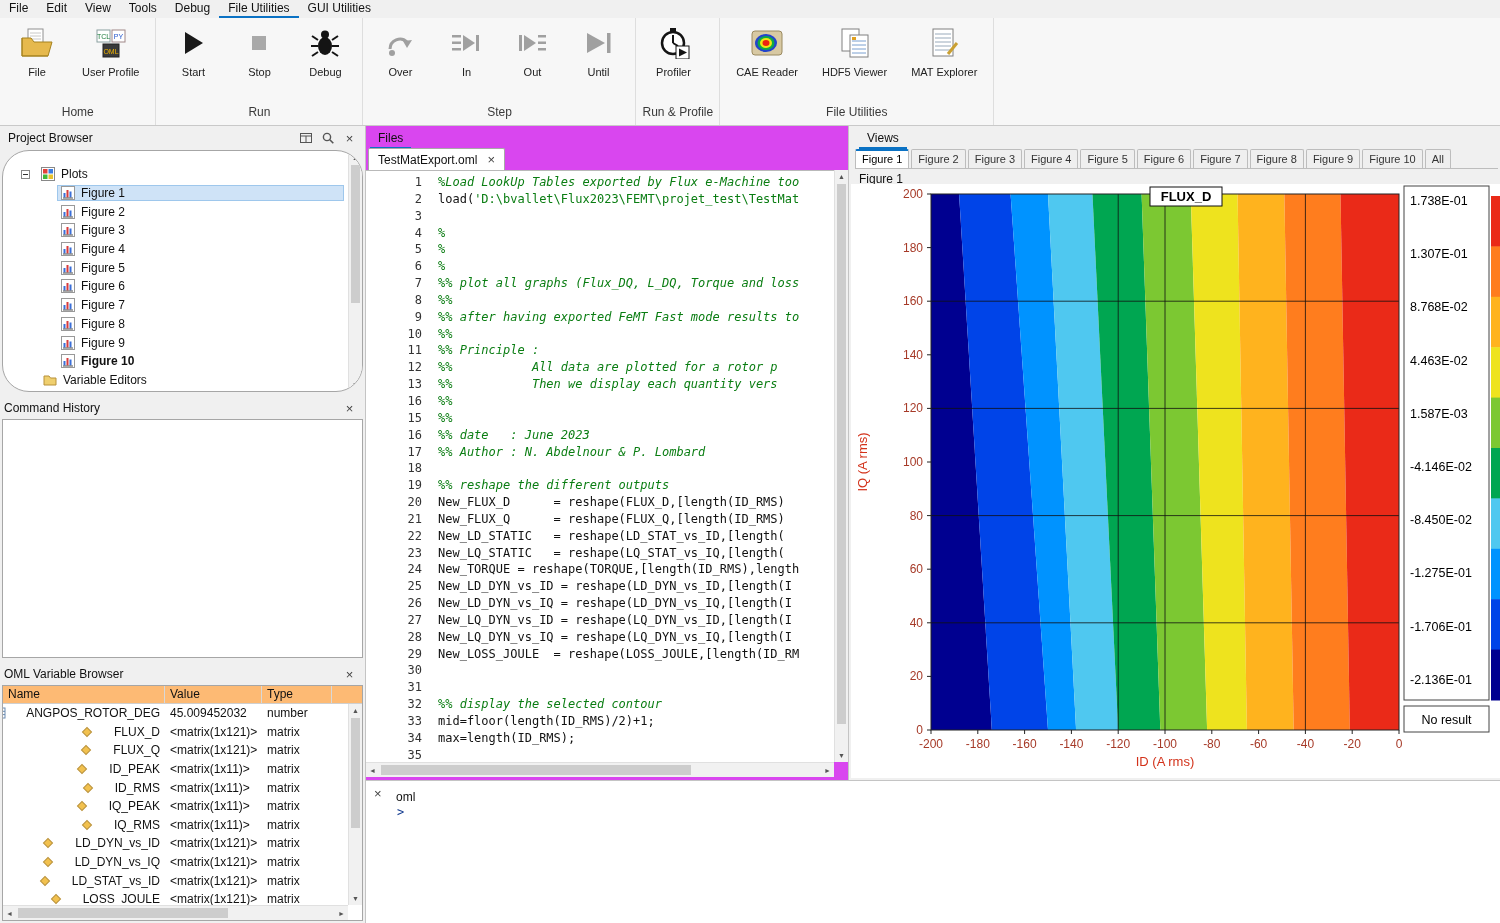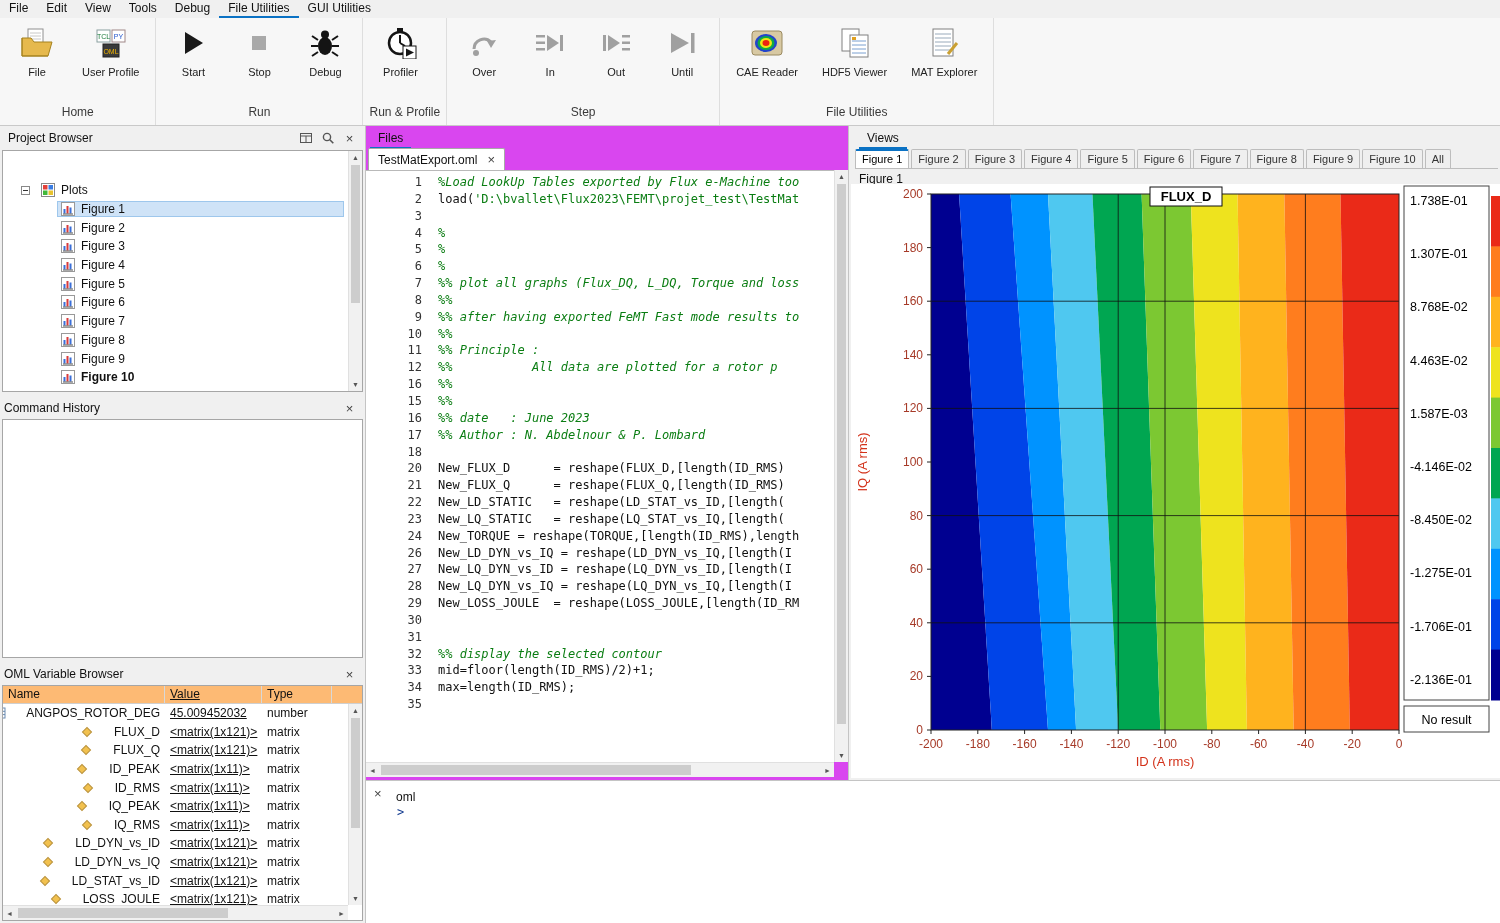--- a/index.html
+++ b/index.html
@@ -23,38 +23,38 @@
   
   .left{position:absolute;left:0;top:126px;width:366px;bottom:0;background:#f0f0f0;border-right:1px solid #c4c4c4;}
   .phead{position:absolute;display:flex;align-items:center;height:20px;}
   .ptitle{padding-left:8px;color:#111;}
   .spacer{flex:1;}
   .hicon{width:17px;height:16px;margin-right:5px;display:flex;align-items:center;justify-content:center;}
   .close-x{font-size:13px;color:#444;line-height:1;}
   .wbox{position:absolute;background:#fff;border:1px solid #a6a6a6;overflow:hidden;}
 
   
-  .pb-tree{padding-top:30px;}
+  .pb-tree{padding-top:14px;border-radius:27px;}
   .trow{height:18.7px;display:flex;align-items:center;font-size:12px;}
   .expander{width:9px;height:9px;margin-right:7px;flex:none;}
   .expander svg{display:block;}
   .trowbox{display:flex;align-items:center;gap:6px;padding:1px 4px;flex:1;margin-right:18px;}
   .trowbox.sel{background:#cfe3f7;border:1px solid #9ec7ec;padding:0 3px;}
   .ticon{width:14px;height:14px;flex:none;}
   .ticon svg,.vicon svg{display:block;}
   .bold{font-weight:bold;}
 
   
   .cmd-header{height:18px;background:#fbfbfb;border-bottom:1px solid #d6d6d6;padding:1px 5px;color:#333;font-size:12px;}
 
   
   .vb-head-row{display:flex;height:18px;background:#fdba74;border-bottom:1px solid #cfcfcf;}
   .th{font-size:12px;padding:1px 5px;border-right:1px solid #d8d8d8;overflow:hidden;}
   .col0{width:162px;flex:none;}
-  .col1{width:97px;flex:none;text-decoration:underline;}
+  .col1{width:97px;flex:none;}
   .col2{width:70px;flex:none;}
   .vrow{display:flex;height:18.6px;align-items:center;}
   .td{padding:0 5px;font-size:12px;white-space:nowrap;overflow:hidden;}
   .td.col0{display:flex;align-items:center;gap:20px;justify-content:flex-end;}
   .vicon{width:14px;height:14px;flex:none;}
 
   
   .center{position:absolute;left:366px;top:126px;width:482px;height:654px;background:#d946ef;}
   .dock-tab{position:absolute;display:inline-block;padding:2px 8px 2px;font-size:12px;border-bottom:2px solid #0b72c4;color:#111;white-space:nowrap;}
   .file-tab{position:absolute;display:flex;align-items:center;gap:10px;padding:3px 9px;background:#fff;border:1px solid #a8a8a8;border-bottom:none;font-size:12px;border-radius:2px 2px 0 0;}
@@ -167,38 +167,20 @@
                 </g>
               </svg>
             </span>
             <div class="rbtn-label">Debug</div>
           </div>
         </div>
         <div class="rlabel">Run</div>
       </div>
       <div class="rgroup">
         <div class="rbuttons">
-          <div class="rbtn">
-            <span class="ricon">
-              <svg viewBox="0 0 32 32" width="34" height="32">
-                <rect x="13" y="1" width="6" height="4" fill="#141414"></rect>
-                <circle cx="16" cy="16" r="11" fill="#fff" stroke="#141414" stroke-width="2.5"></circle>
-                <line x1="16" y1="16" x2="16" y2="8" stroke="#141414" stroke-width="2"></line>
-                <line x1="16" y1="16" x2="21" y2="19" stroke="#141414" stroke-width="2"></line>
-                <rect x="19" y="19" width="13" height="13" fill="#fff" stroke="#141414"></rect>
-                <path d="M22 21.5 L30 25.5 L22 29.5 Z" fill="#141414"></path>
-              </svg>
-            </span>
-            <div class="rbtn-label">Profiler</div>
-          </div>
-        </div>
-        <div class="rlabel">Run &amp; Profile</div>
-      </div>
-      <div class="rgroup">
-        <div class="rbuttons">
           <div class="rbtn disabled">
             <span class="ricon">
               <svg viewBox="0 0 32 32" width="34" height="32">
                 <path d="M6 22 A10 10 0 0 1 23 15" fill="none" stroke="#a0a0a0" stroke-width="3"></path>
                 <path d="M19 14 l9 -1 -5 8 z" fill="#a0a0a0"></path>
                 <circle cx="8" cy="26" r="3" fill="#a0a0a0"></circle>
               </svg>
             </span>
             <div class="rbtn-label">Over</div>
           </div>
@@ -236,20 +218,38 @@
                 <g fill="#a0a0a0">
                   <path d="M5 6 L23 16 L5 26 Z"></path>
                   <rect x="25" y="6" width="3.5" height="20"></rect>
                 </g>
               </svg>
             </span>
             <div class="rbtn-label">Until</div>
           </div>
         </div>
         <div class="rlabel">Step</div>
+      </div>
+      <div class="rgroup">
+        <div class="rbuttons">
+          <div class="rbtn">
+            <span class="ricon">
+              <svg viewBox="0 0 32 32" width="34" height="32">
+                <rect x="13" y="1" width="6" height="4" fill="#141414"></rect>
+                <circle cx="16" cy="16" r="11" fill="#fff" stroke="#141414" stroke-width="2.5"></circle>
+                <line x1="16" y1="16" x2="16" y2="8" stroke="#141414" stroke-width="2"></line>
+                <line x1="16" y1="16" x2="21" y2="19" stroke="#141414" stroke-width="2"></line>
+                <rect x="19" y="19" width="13" height="13" fill="#fff" stroke="#141414"></rect>
+                <path d="M22 21.5 L30 25.5 L22 29.5 Z" fill="#141414"></path>
+              </svg>
+            </span>
+            <div class="rbtn-label">Profiler</div>
+          </div>
+        </div>
+        <div class="rlabel">Run &amp; Profile</div>
       </div>
       <div class="rgroup">
         <div class="rbuttons">
           <div class="rbtn">
             <span class="ricon">
               <svg viewBox="0 0 32 32" width="34" height="32">
                 <rect x="1" y="4" width="30" height="24" rx="3" fill="#d8c9a3" stroke="#9a8a60"></rect>
                 <ellipse cx="15" cy="16" rx="11" ry="9" fill="#2244cc"></ellipse>
                 <ellipse cx="15" cy="16" rx="8.5" ry="7" fill="#11aa44"></ellipse>
                 <ellipse cx="15" cy="16" rx="6" ry="5" fill="#f2e614"></ellipse>
@@ -675,30 +675,33 @@
         <div class="crow"><span class="ln">3</span><span class="lt tk-code"></span></div>
         <div class="crow"><span class="ln">4</span><span class="lt tk-comment">%</span></div>
         <div class="crow"><span class="ln">5</span><span class="lt tk-comment">%</span></div>
         <div class="crow"><span class="ln">6</span><span class="lt tk-comment">%</span></div>
         <div class="crow"><span class="ln">7</span><span class="lt tk-comment">%% plot all graphs (Flux_DQ, L_DQ, Torque and loss</span></div>
         <div class="crow"><span class="ln">8</span><span class="lt tk-comment">%%</span></div>
         <div class="crow"><span class="ln">9</span><span class="lt tk-comment">%% after having exported FeMT Fast mode results to</span></div>
         <div class="crow"><span class="ln">10</span><span class="lt tk-comment">%%</span></div>
         <div class="crow"><span class="ln">11</span><span class="lt tk-comment">%% Principle :</span></div>
         <div class="crow"><span class="ln">12</span><span class="lt tk-comment">%%           All data are plotted for a rotor p</span></div>
+        <div class="crow"><span class="ln">13</span><span class="lt tk-comment">%%           Then we display each quantity vers</span></div>
         <div class="crow"><span class="ln">16</span><span class="lt tk-comment">%%</span></div>
         <div class="crow"><span class="ln">15</span><span class="lt tk-comment">%%</span></div>
         <div class="crow"><span class="ln">16</span><span class="lt tk-comment">%% date   : June 2023</span></div>
         <div class="crow"><span class="ln">17</span><span class="lt tk-comment">%% Author : N. Abdelnour &amp; P. Lombard</span></div>
         <div class="crow"><span class="ln">18</span><span class="lt tk-code"></span></div>
+        <div class="crow"><span class="ln">19</span><span class="lt tk-comment">%% reshape the different outputs</span></div>
         <div class="crow"><span class="ln">20</span><span class="lt tk-code">New_FLUX_D      = reshape(FLUX_D,[length(ID_RMS)</span></div>
         <div class="crow"><span class="ln">21</span><span class="lt tk-code">New_FLUX_Q      = reshape(FLUX_Q,[length(ID_RMS)</span></div>
         <div class="crow"><span class="ln">22</span><span class="lt tk-code">New_LD_STATIC   = reshape(LD_STAT_vs_ID,[length(</span></div>
         <div class="crow"><span class="ln">23</span><span class="lt tk-code">New_LQ_STATIC   = reshape(LQ_STAT_vs_IQ,[length(</span></div>
         <div class="crow"><span class="ln">24</span><span class="lt tk-code">New_TORQUE = reshape(TORQUE,[length(ID_RMS),length</span></div>
+        <div class="crow"><span class="ln">25</span><span class="lt tk-code">New_LD_DYN_vs_ID = reshape(LD_DYN_vs_ID,[length(I</span></div>
         <div class="crow"><span class="ln">26</span><span class="lt tk-code">New_LD_DYN_vs_IQ = reshape(LD_DYN_vs_IQ,[length(I</span></div>
         <div class="crow"><span class="ln">27</span><span class="lt tk-code">New_LQ_DYN_vs_ID = reshape(LQ_DYN_vs_ID,[length(I</span></div>
         <div class="crow"><span class="ln">28</span><span class="lt tk-code">New_LQ_DYN_vs_IQ = reshape(LQ_DYN_vs_IQ,[length(I</span></div>
         <div class="crow"><span class="ln">29</span><span class="lt tk-code">New_LOSS_JOULE  = reshape(LOSS_JOULE,[length(ID_RM</span></div>
         <div class="crow"><span class="ln">30</span><span class="lt tk-code"></span></div>
         <div class="crow"><span class="ln">31</span><span class="lt tk-code"></span></div>
         <div class="crow"><span class="ln">32</span><span class="lt tk-comment">%% display the selected contour</span></div>
         <div class="crow"><span class="ln">33</span><span class="lt tk-code">mid=floor(length(ID_RMS)/2)+1;</span></div>
         <div class="crow"><span class="ln">34</span><span class="lt tk-code">max=length(ID_RMS);</span></div>
         <div class="crow"><span class="ln">35</span><span class="lt tk-code"></span></div>

